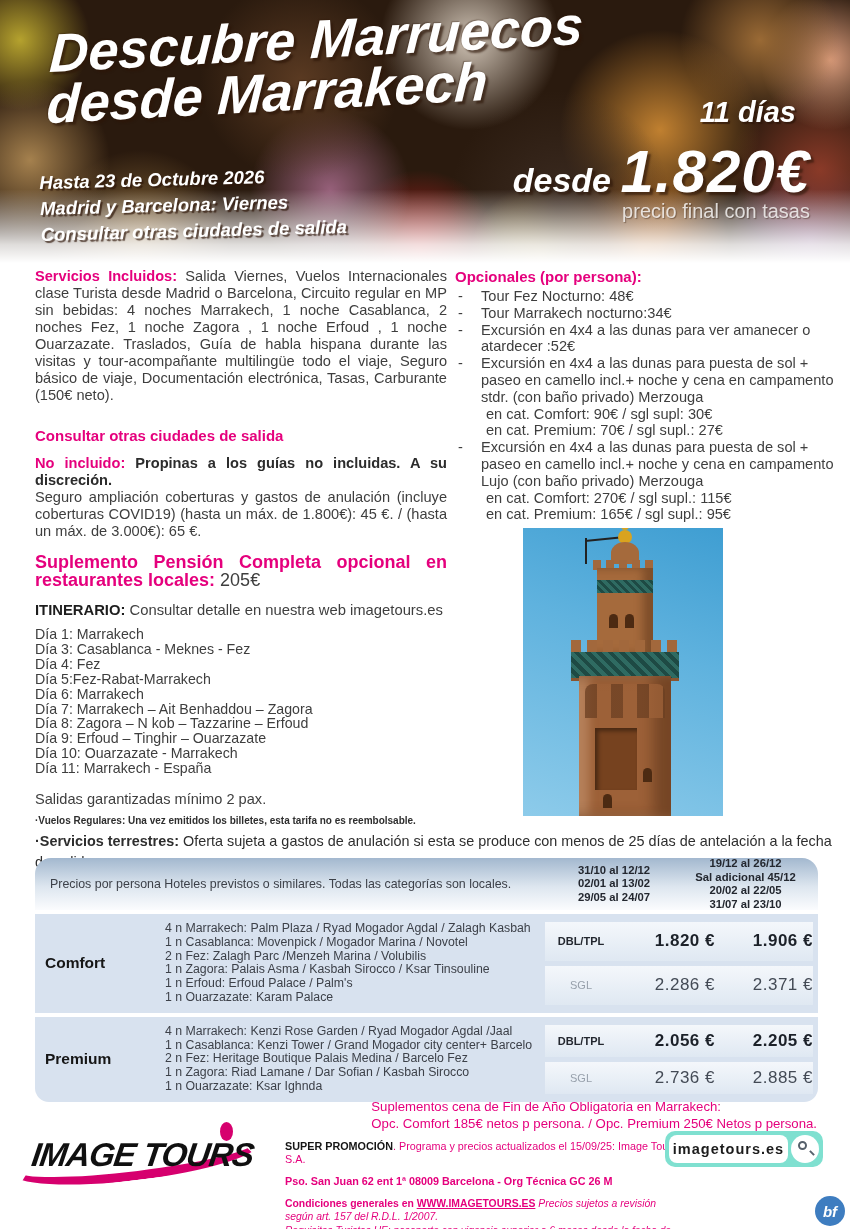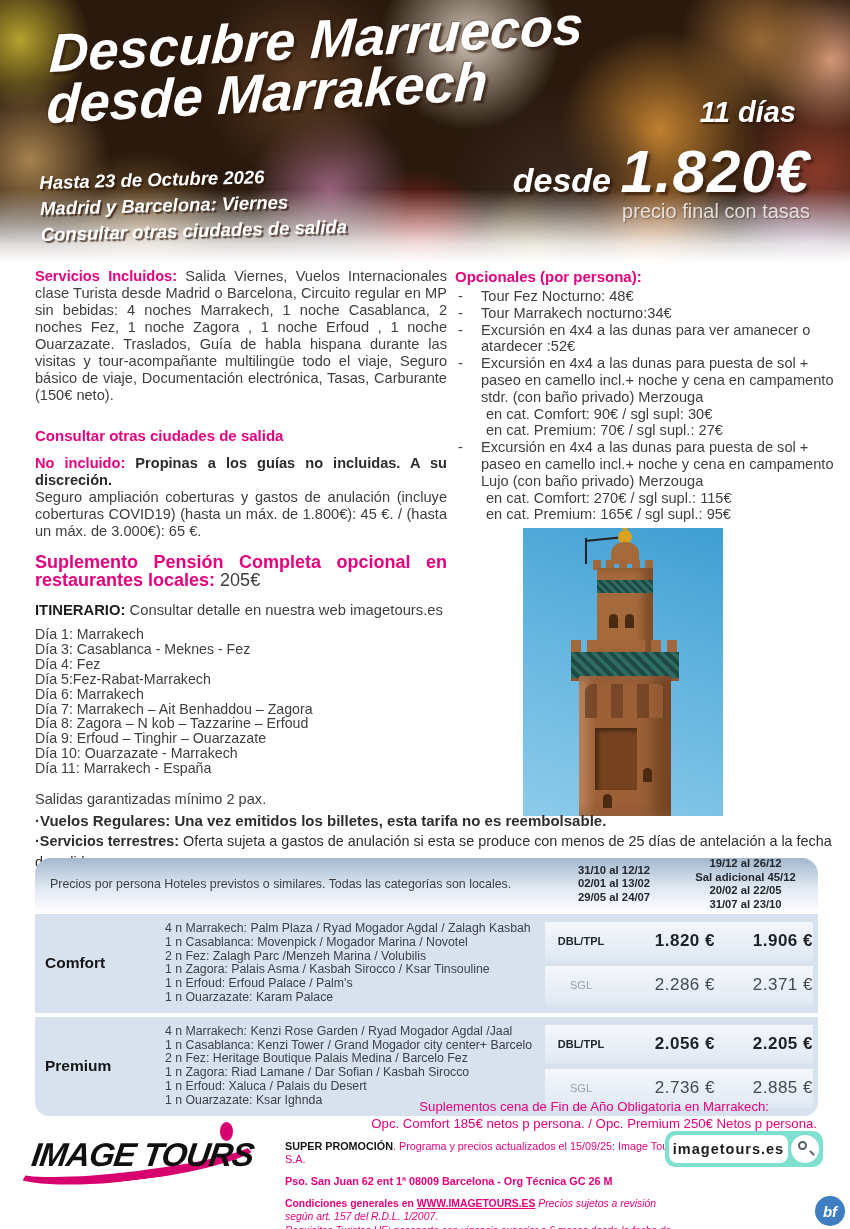--- a/index.html
+++ b/index.html
@@ -92,21 +92,21 @@
   .t-win { position:absolute; width:9px; height:14px; background:#4c2a12; border-radius:5px 5px 0 0; }
   .t-dome { position:absolute; left:88px; top:14px; width:28px; height:22px; background:#a56a3c;
     border-radius:50% 50% 10% 10%; }
   .t-ball1 { position:absolute; left:95px; top:2px;  width:14px; height:14px; background:#d9a31f; border-radius:50%; }
   .t-ball2 { position:absolute; left:98px; top:-6px; width:8px;  height:8px;  background:#d9a31f; border-radius:50%; }
   .t-flag { position:absolute; left:62px; top:10px; width:40px; height:2px; background:#222; transform:rotate(-6deg); }
   .t-flag2 { position:absolute; left:62px; top:10px; width:2px; height:26px; background:#222; }
 
   
   .notes { position:absolute; left:35px; top:810px; width:812px; color:#2e2e2e; }
-  .note1 { font-weight:bold; font-size:15px; line-height:21px; }
+  .note1 { font-weight:bold; font-size:10px; line-height:21px; }
   .note2 { font-size:14.4px; line-height:21px; }
 
   
   .ptable { position:absolute; left:35px; top:858px; width:783px; }
   .pt-header { display:flex; align-items:center; height:52px; border-radius:16px 16px 0 0;
     background:linear-gradient(#a3b8cf 0%, #dde6ef 55%, #fbfcfe 100%); }
   .pt-note { flex:1; padding-left:15px; font-size:12.4px; color:#3d4149; }
   .pt-dates { width:118px; text-align:center; font-size:11.3px; font-weight:bold; color:#23272f; }
   .pt-dates2 { width:145px; }
   .pt-date-line { line-height:13.5px; }
@@ -118,21 +118,21 @@
   .pt-hotel-line { font-size:12.3px; line-height:13.8px; color:#3d4149; }
   .pt-prices { width:268px; margin-right:5px; display:flex; flex-direction:column; gap:5px; }
   .pt-prow { flex:1; display:flex; align-items:center;
     background:linear-gradient(#f4f7fb,#dfe8f2); }
   .pt-plabel { width:72px; text-align:center; font-size:11px; font-weight:bold; color:#23272f; }
   .pt-prow.sgl .pt-plabel { color:#97a0ab; font-weight:normal; }
   .pt-pval { flex:1; text-align:right; font-size:17px; font-weight:bold; color:#1c2129; letter-spacing:.5px; }
   .pt-prow.sgl .pt-pval { font-weight:normal; color:#434a55; }
 
   
-  .supl-cena { position:absolute; right:33px; top:1098px; text-align:center;
+  .supl-cena { position:absolute; right:33px; top:1098px; text-align:left;
     color:#e5007d; font-size:13.2px; line-height:17px; font-weight:normal;margin-left:36px; }
   .logo { position:absolute; left:28px; top:1128px; width:240px; height:70px; }
   .logo-text { position:absolute; left:4px; top:8px; font-size:33px; font-weight:bold; font-style:italic;
     color:#101010; letter-spacing:-1px; transform:skewX(-8deg); white-space:nowrap; }
   .logo-swoosh { position:absolute; left:-18px; top:6px; width:252px; height:46px;
     border:7px solid transparent; border-bottom:9px solid #d6006e; border-radius:50%;
     transform:rotate(-7deg); }
   .logo-dot { position:absolute; left:192px; top:-6px; width:13px; height:19px;
     background:#d6006e; border-radius:50%; }
   .promo { position:absolute; left:285px; top:1140px; width:400px; color:#e5007d; }
@@ -316,21 +316,20 @@
       </div>
     </div>
 
     <div class="pt-row last">
       <div class="pt-cat">Premium</div>
       <div class="pt-hotels">
           <div class="pt-hotel-line">4 n Marrakech: Kenzi Rose Garden / Ryad Mogador Agdal /Jaal</div>
           <div class="pt-hotel-line">1 n Casablanca: Kenzi Tower / Grand Mogador city center+ Barcelo</div>
           <div class="pt-hotel-line">2 n Fez: Heritage Boutique Palais Medina / Barcelo Fez</div>
           <div class="pt-hotel-line">1 n Zagora: Riad Lamane / Dar Sofian / Kasbah Sirocco</div>
-          <div class="pt-hotel-line">1 n Erfoud: Xaluca / Palais du Desert</div>
           <div class="pt-hotel-line">1 n Ouarzazate: Ksar Ighnda</div>
         </div>
       <div class="pt-prices">
         <div class="pt-prow dbl">
           <div class="pt-plabel">DBL/TPL</div>
           <div class="pt-pval">2.056 €</div>
           <div class="pt-pval">2.205 €</div>
         </div>
         <div class="pt-prow sgl">
           <div class="pt-plabel">SGL</div>

